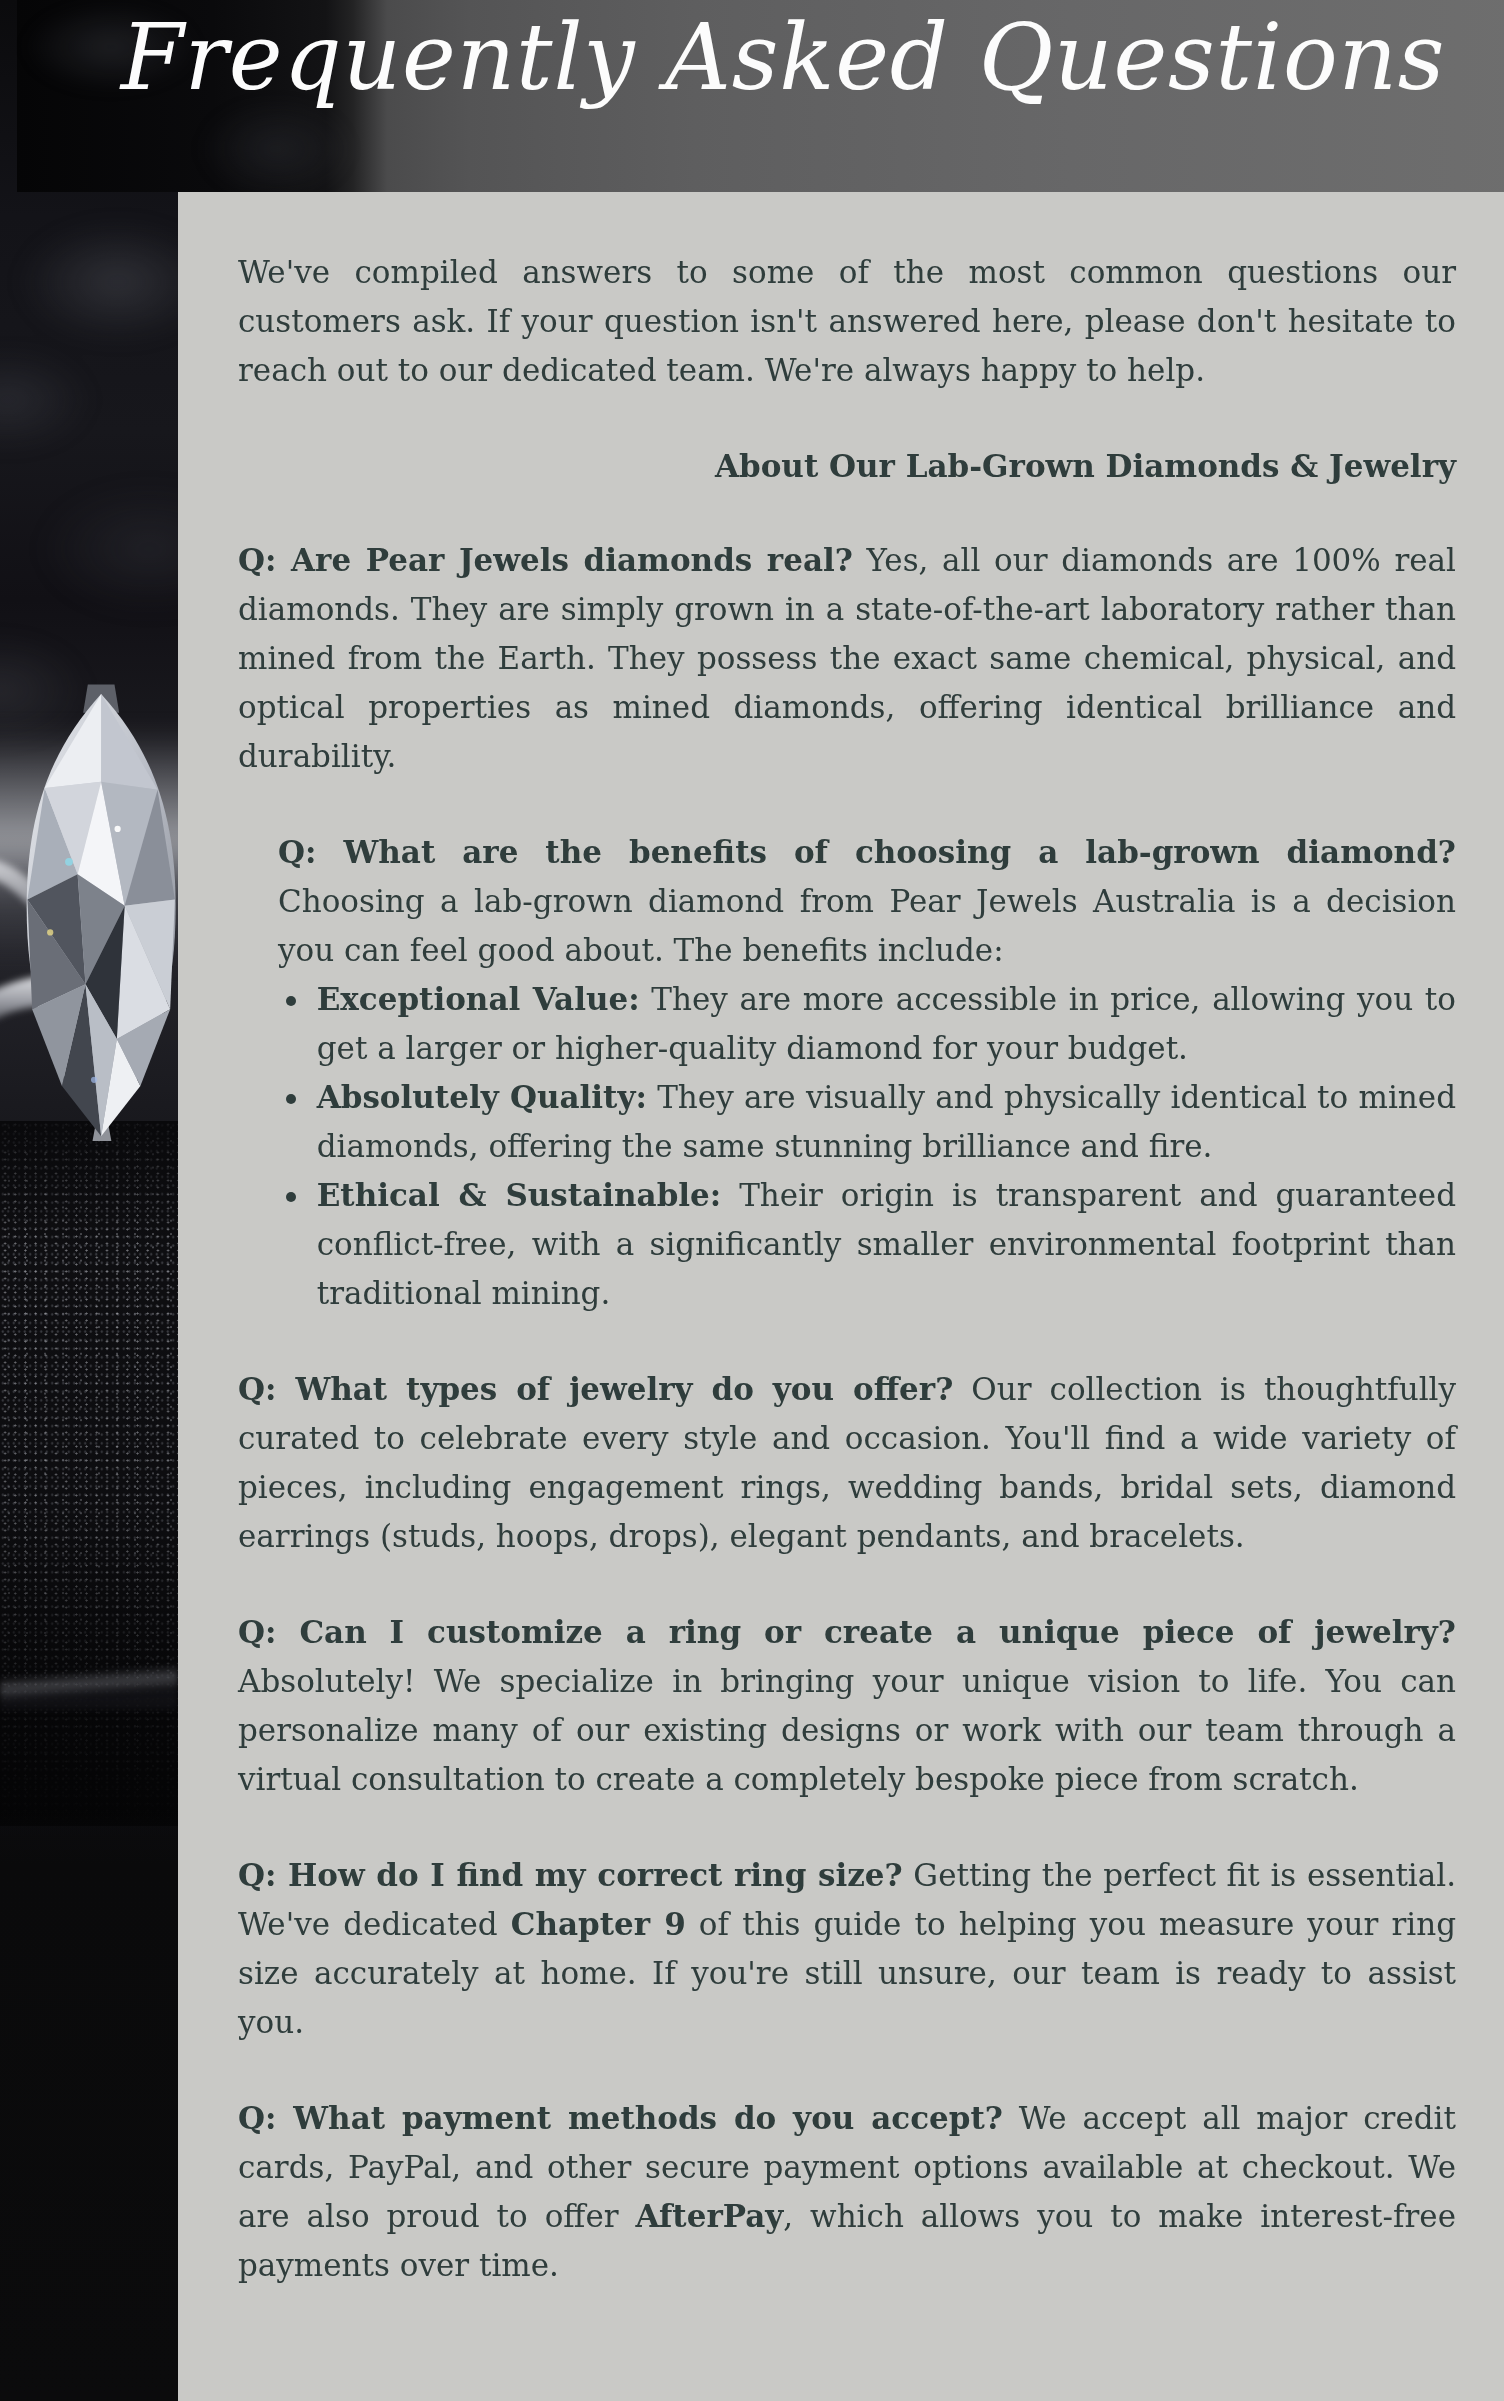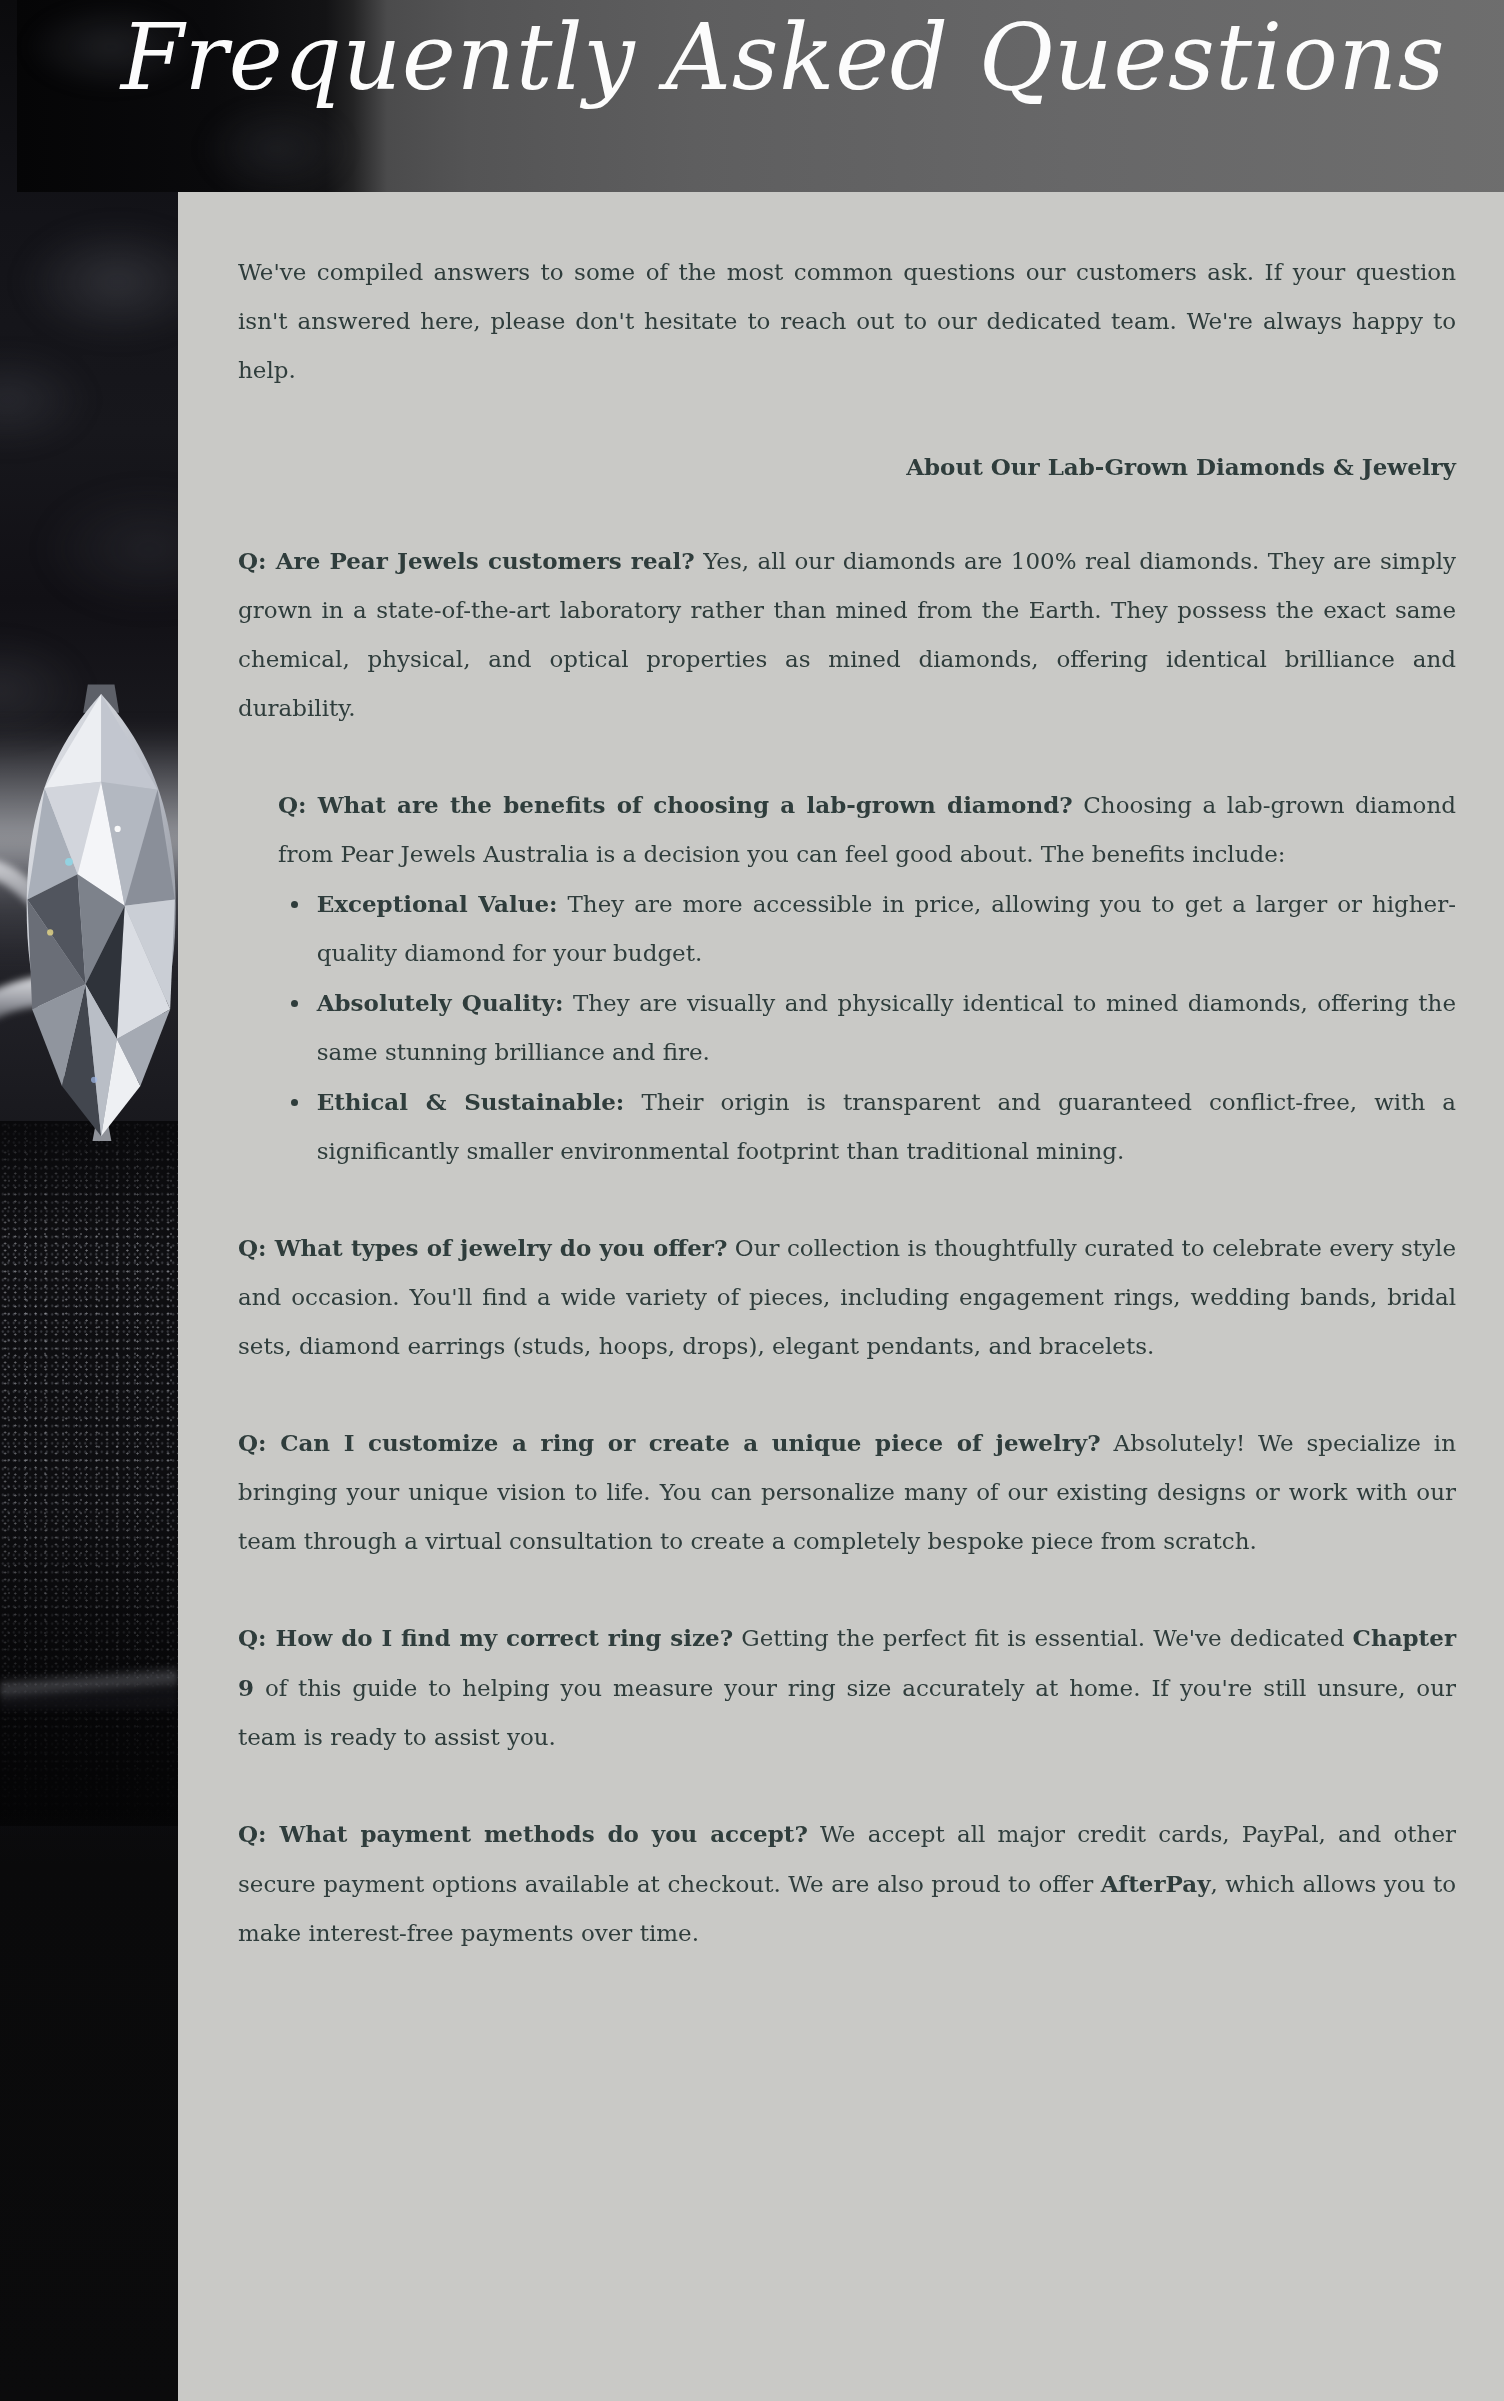--- a/index.html
+++ b/index.html
@@ -79,21 +79,21 @@
     color:var(--header-text);white-space:nowrap;
   }
   
   .content{
     position:absolute;left:178px;top:192px;width:1327px;min-height:2209px;
     box-sizing:border-box;background:var(--page-bg);
     padding:56px 49px 63px 60px;
     color:var(--body-text);
   }
   .content p,.content h2,.content li{
-    font-size:23px;line-height:49px;margin:0;
+    font-size:31px;line-height:49px;margin:0;
   }
   .content p{ text-align:justify; margin-bottom:47px; }
   .content h2{ font-weight:bold;text-align:right;margin:0 0 45px; }
   .content p.has-bullets{ margin-bottom:0;margin-left:40px; }
   .content ul{
     margin:0 0 47px;padding-left:74px;
   }
   .content li{ text-align:justify;padding-left:4.7px; }
   strong{ font-weight:bold; }
 </style>
@@ -161,21 +161,21 @@
   </div>
 
   <header class="header">
     <h1 class="page-title">Frequently Asked Questions</h1>
   </header>
 
   <main class="content">
     <p class="intro">We've compiled answers to some of the most common questions our customers ask. If your question isn't answered here, please don't hesitate to reach out to our dedicated team. We're always happy to help.</p>
     <div id="sections-root">
         <h2>About Our Lab-Grown Diamonds &amp; Jewelry</h2>
-        <p class="qa"><strong>Q: Are Pear Jewels customers real?</strong><span> Yes, all our diamonds are 100% real diamonds. They are simply grown in a state-of-the-art laboratory rather than mined from the Earth. They possess the exact same chemical, physical, and optical properties as mined diamonds, offering identical brilliance and durability.</span></p>
+        <p class="qa"><strong>Q: Are Pear Jewels diamonds real?</strong><span> Yes, all our diamonds are 100% real diamonds. They are simply grown in a state-of-the-art laboratory rather than mined from the Earth. They possess the exact same chemical, physical, and optical properties as mined diamonds, offering identical brilliance and durability.</span></p>
         <p class="qa has-bullets"><strong>Q: What are the benefits of choosing a lab-grown diamond?</strong><span> Choosing a lab-grown diamond from Pear Jewels Australia is a decision you can feel good about. The benefits include:</span></p>
         <ul>
           <li><strong>Exceptional Value:</strong><span> They are more accessible in price, allowing you to get a larger or higher-quality diamond for your budget.</span></li>
           <li><strong>Absolutely Quality:</strong><span> They are visually and physically identical to mined diamonds, offering the same stunning brilliance and fire.</span></li>
           <li><strong>Ethical &amp; Sustainable:</strong><span> Their origin is transparent and guaranteed conflict-free, with a significantly smaller environmental footprint than traditional mining.</span></li>
         </ul>
         <p class="qa"><strong>Q: What types of jewelry do you offer?</strong><span> Our collection is thoughtfully curated to celebrate every style and occasion. You'll find a wide variety of pieces, including engagement rings, wedding bands, bridal sets, diamond earrings (studs, hoops, drops), elegant pendants, and bracelets.</span></p>
         <p class="qa"><strong>Q: Can I customize a ring or create a unique piece of jewelry?</strong><span> Absolutely! We specialize in bringing your unique vision to life. You can personalize many of our existing designs or work with our team through a virtual consultation to create a completely bespoke piece from scratch.</span></p>
         <p class="qa"><strong>Q: How do I find my correct ring size?</strong><span> Getting the perfect fit is essential. We've dedicated </span><strong>Chapter 9</strong><span> of this guide to helping you measure your ring size accurately at home. If you're still unsure, our team is ready to assist you.</span></p>
         <p class="qa"><strong>Q: What payment methods do you accept?</strong><span> We accept all major credit cards, PayPal, and other secure payment options available at checkout. We are also proud to offer </span><strong>AfterPay</strong><span>, which allows you to make interest-free payments over time.</span></p>

